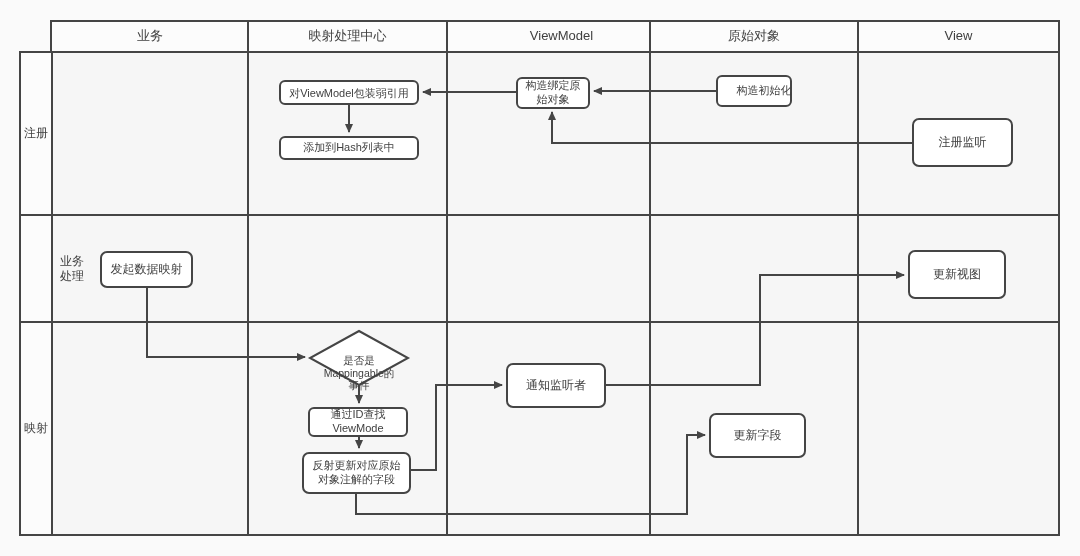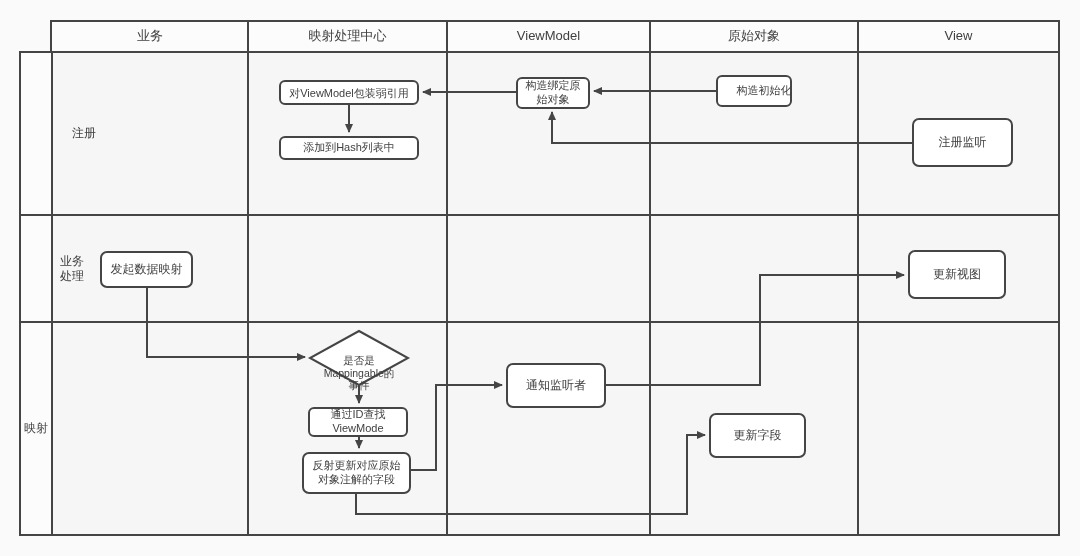--- a/index.html
+++ b/index.html
@@ -75,25 +75,25 @@
       <rect class="node-shape" x="303" y="453" width="107" height="40" rx="6"></rect>
       <rect class="node-shape" x="507" y="364" width="98" height="43" rx="6"></rect>
       <rect class="node-shape" x="710" y="414" width="95" height="43" rx="6"></rect>
     </g>
   </svg>
 
   <div class="layer">
 
     <div class="lbl hdr-lbl" style="left:52px;top:21px;width:196px;height:31px;">业务</div>
     <div class="lbl hdr-lbl" style="left:248px;top:21px;width:199px;height:31px;">映射处理中心</div>
-    <div class="lbl hdr-lbl" style="left:447px;top:21px;width:203px;height:31px;">ViewModel</div>
+    <div class="lbl hdr-lbl" style="left:447px;top:21px;width:203px;height:31px;padding-left:13px;">ViewModel</div>
     <div class="lbl hdr-lbl" style="left:650px;top:21px;width:208px;height:31px;">原始对象</div>
     <div class="lbl hdr-lbl" style="left:858px;top:21px;width:201px;height:31px;">View</div>
 
-    <div class="lbl row-lbl" style="left:20px;top:52px;width:32px;height:163px;margin-left:48px;">注册</div>
+    <div class="lbl row-lbl" style="left:20px;top:52px;width:32px;height:163px;">注册</div>
     <div class="lbl row-lbl" style="left:20px;top:215px;width:32px;height:107px;margin-left:36px;">业务处理</div>
     <div class="lbl row-lbl" style="left:20px;top:322px;width:32px;height:213px;">映射</div>
 
     <div class="lbl node-lbl fs11" style="left:280px;top:82px;width:138px;height:23px;">对ViewModel包装弱引用</div>
     <div class="lbl node-lbl fs11" style="left:280px;top:137px;width:138px;height:22px;">添加到Hash列表中</div>
     <div class="lbl node-lbl wrap fs11" style="left:517px;top:78px;width:72px;height:30px;">构造绑定原
 始对象</div>
     <div class="lbl node-lbl fs11" style="left:717px;top:76px;width:94px;height:30px;">构造初始化</div>
     <div class="lbl node-lbl" style="left:913px;top:119px;width:99px;height:47px;">注册监听</div>
     <div class="lbl node-lbl" style="left:101px;top:252px;width:91px;height:35px;">发起数据映射</div>

